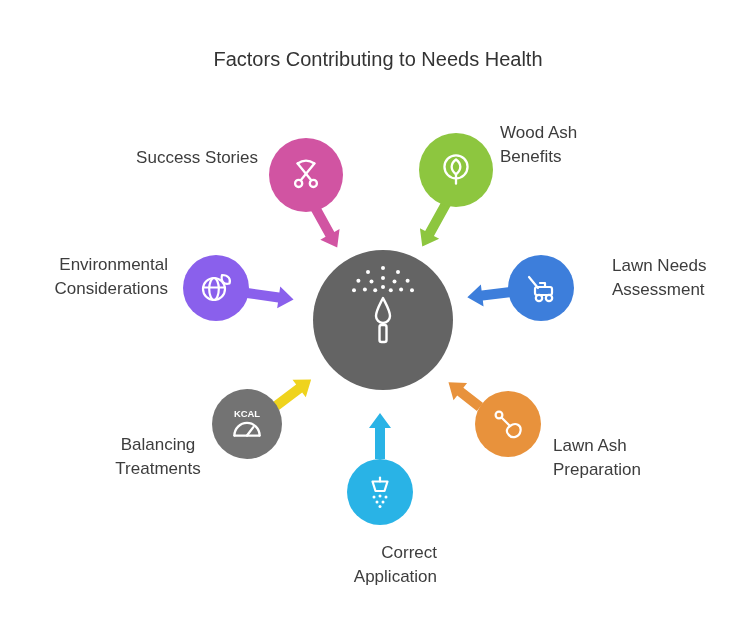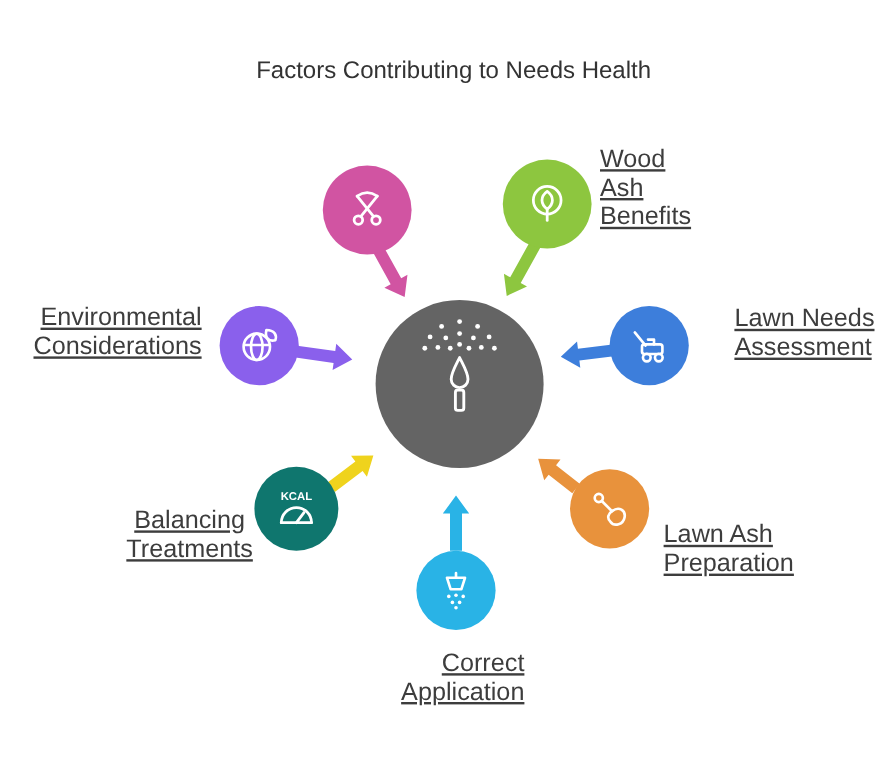--- a/index.html
+++ b/index.html
@@ -25,24 +25,23 @@
   .arrows { position: absolute; left: 0; top: 0; }
   .circle {
     position: absolute;
     border-radius: 50%;
     display: flex;
     align-items: center;
     justify-content: center;
   }
   .label {
     position: absolute;
-    font-size: 21px;
+    font-size: 17px;
     line-height: 24px;
     color: #3d3d3d;
-    text-decoration: underline;
   }
   .ta-r { text-align: right; }
   .ta-c { text-align: center; }
   .ta-l { text-align: left; }
   svg.icon { display: block; }
 </style>
 </head>
 <body>
 
 <div class="canvas">
@@ -115,21 +114,21 @@
 
   <div class="circle" style="left: 183px; top: 255px; width: 66px; height: 66px; background: rgb(138, 96, 236);">
     <svg class="icon" width="40" height="40" viewBox="0 0 40 40" stroke="#ffffff" stroke-width="2.2" fill="none" stroke-linecap="round" stroke-linejoin="round">
       <circle cx="18" cy="21" r="11"></circle>
       <ellipse cx="18" cy="21" rx="4.8" ry="11"></ellipse>
       <path d="M7.5 19.5 H28.5"></path>
       <path d="M26 7 C32.5 7 35 11 33.5 15.5 C28 17 24.5 13.5 26 7 Z"></path>
     </svg>
   </div>
 
-  <div class="circle" style="left: 212px; top: 389px; width: 70px; height: 70px; background: #0f766e; align-items: center;">
+  <div class="circle" style="left: 212px; top: 389px; width: 70px; height: 70px; background: #737373; align-items: center;">
     <svg class="icon" width="42" height="42" viewBox="0 0 40 40" stroke="#ffffff" stroke-width="2.2" fill="none" stroke-linecap="round" stroke-linejoin="round">
       <text x="20" y="13" text-anchor="middle" font-size="9" font-weight="bold" fill="#ffffff" stroke="none">KCAL</text>
       <path d="M8 31 A12 12 0 0 1 32 31"></path>
       <path d="M8 31 H32"></path>
       <path d="M20 31 L26 23"></path>
     </svg>
   </div>
 
   <div class="circle" style="left: 475px; top: 391px; width: 66px; height: 66px; background: rgb(232, 146, 60);">
     <svg class="icon" width="40" height="40" viewBox="0 0 40 40" stroke="#ffffff" stroke-width="2.2" fill="none" stroke-linecap="round" stroke-linejoin="round">
@@ -147,20 +146,21 @@
         <circle cx="14" cy="25" r="1.5"></circle>
           <circle cx="20" cy="24" r="1.5"></circle>
         <circle cx="26" cy="25" r="1.5"></circle>
           <circle cx="17" cy="30" r="1.5"></circle>
         <circle cx="23" cy="30" r="1.5"></circle>
           <circle cx="20" cy="34.5" r="1.5"></circle>
       </g>
     </svg>
   </div>
 
+  <div class="label ta-r" style="left:98px; top:146px; width:160px;">Success Stories</div>
   <div class="label ta-l" style="left:500px; top:121px; width:95px;">Wood Ash Benefits</div>
   <div class="label ta-l" style="left:588px; top:254px; width:120px;margin-left:24px;">Lawn Needs Assessment</div>
   <div class="label ta-r" style="left:23px; top:253px; width:145px;">Environmental Considerations</div>
-  <div class="label ta-c" style="left:101px; top:422px; width:114px;">Balancing Treatments</div>
+  <div class="label ta-c" style="left:101px; top:433px; width:114px;">Balancing Treatments</div>
   <div class="label ta-l" style="left:553px; top:434px; width:115px;">Lawn Ash Preparation</div>
   <div class="label ta-c" style="left:323px; top:541px; width:114px;text-align:right;">Correct Application</div>
 
 </div>
 
 </body></html>

